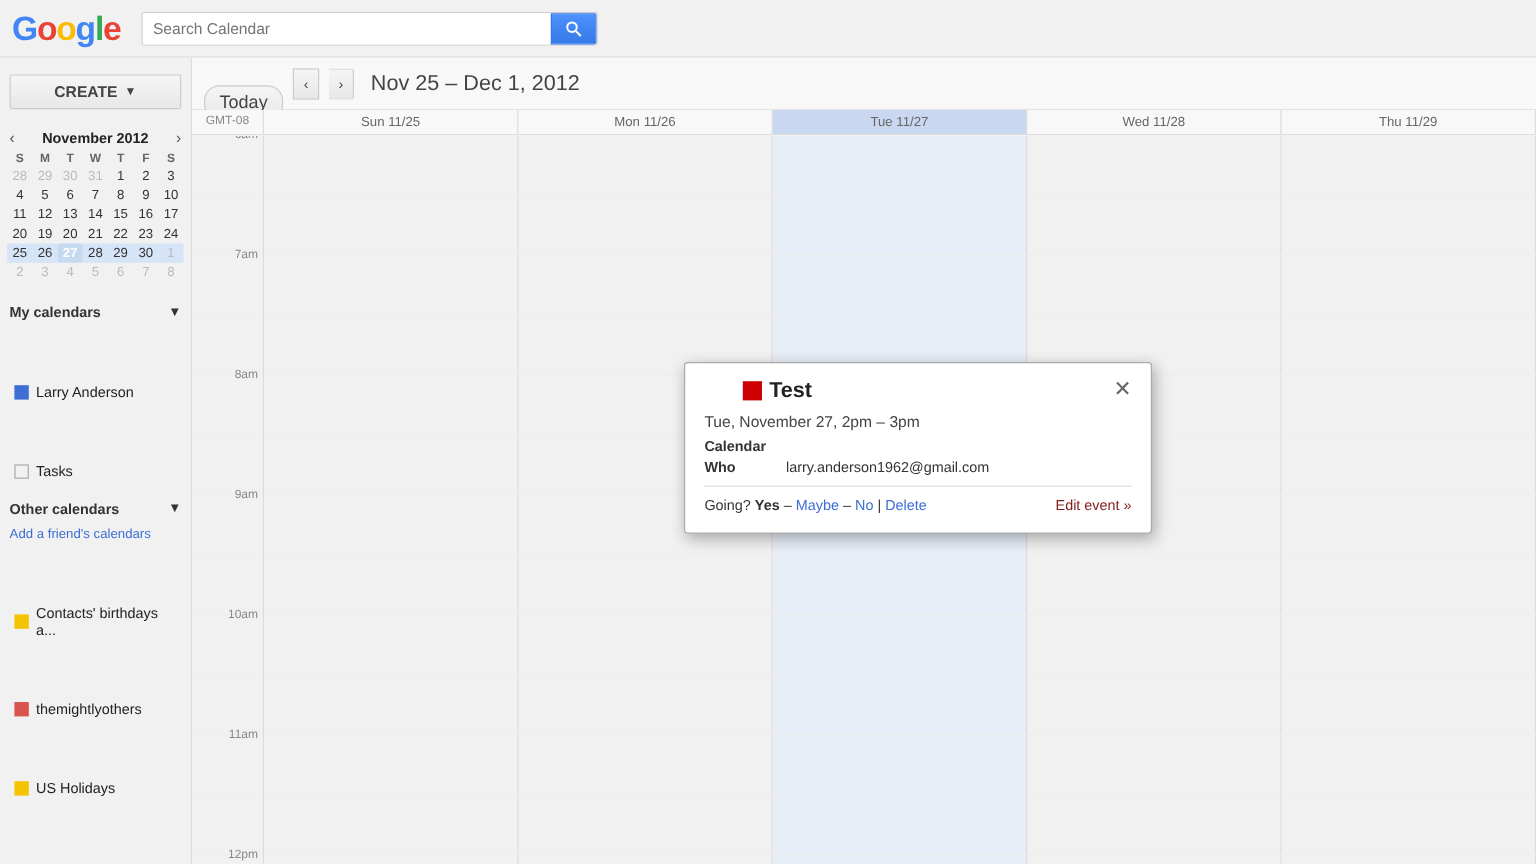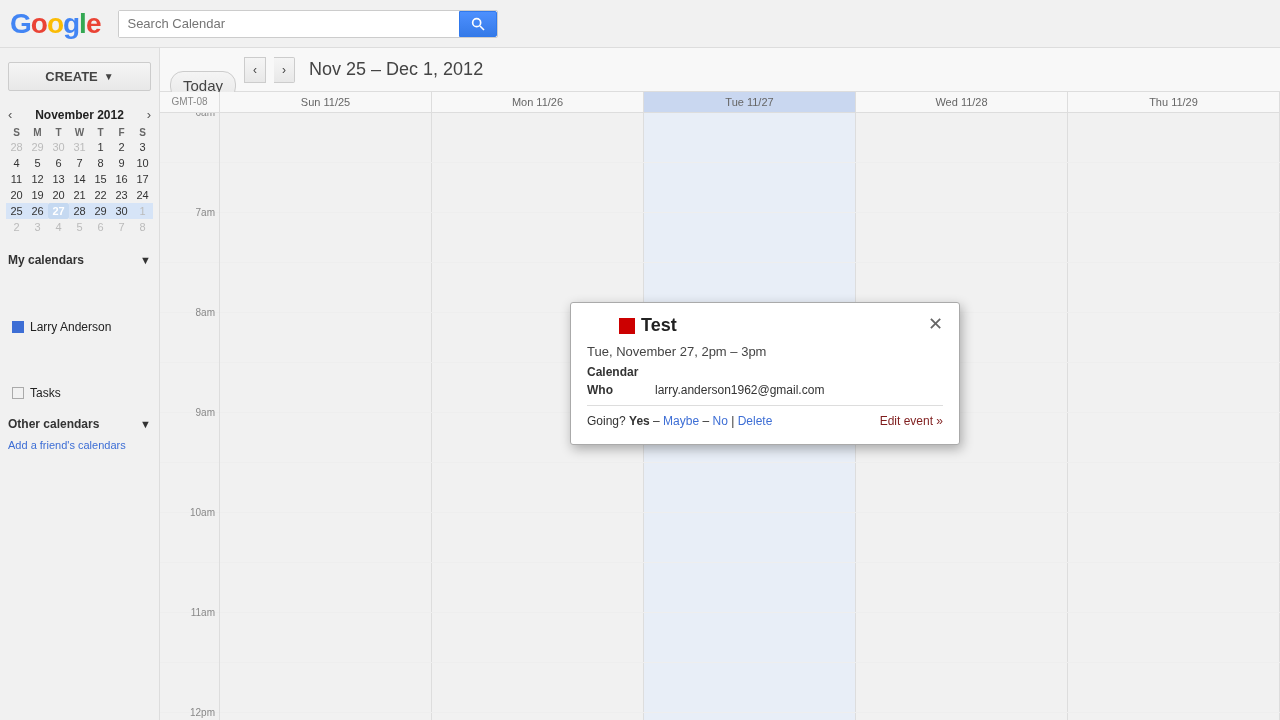--- a/index.html
+++ b/index.html
@@ -208,20 +208,34 @@
           </div>
         </div>
     </div>
 
     <div class="sidebar-section">
       <div class="sidebar-section-header">
         <span>Other calendars</span>
         <span class="toggle-arrow">▼</span>
       </div>
       <div class="add-friend">Add a friend's calendars</div>
+      <div id="other-calendars-list">
+          <div class="sidebar-cal-item">
+            <span class="cal-color-box" style="background:#f5c400;"></span>
+            <span>Contacts' birthdays a...</span>
+          </div>
+          <div class="sidebar-cal-item">
+            <span class="cal-color-box" style="background:#d9534f;"></span>
+            <span>themightlyothers</span>
+          </div>
+          <div class="sidebar-cal-item">
+            <span class="cal-color-box" style="background:#f5c400;"></span>
+            <span>US Holidays</span>
+          </div>
+        </div>
     </div>
   </div>
 
   <div id="cal-area">
 
     <div id="nav-bar">
       <button id="today-btn">Today</button>
       <button class="nav-arrow">‹</button>
       <button class="nav-arrow">›</button>
       <span id="date-range">Nov 25 – Dec 1, 2012</span>

